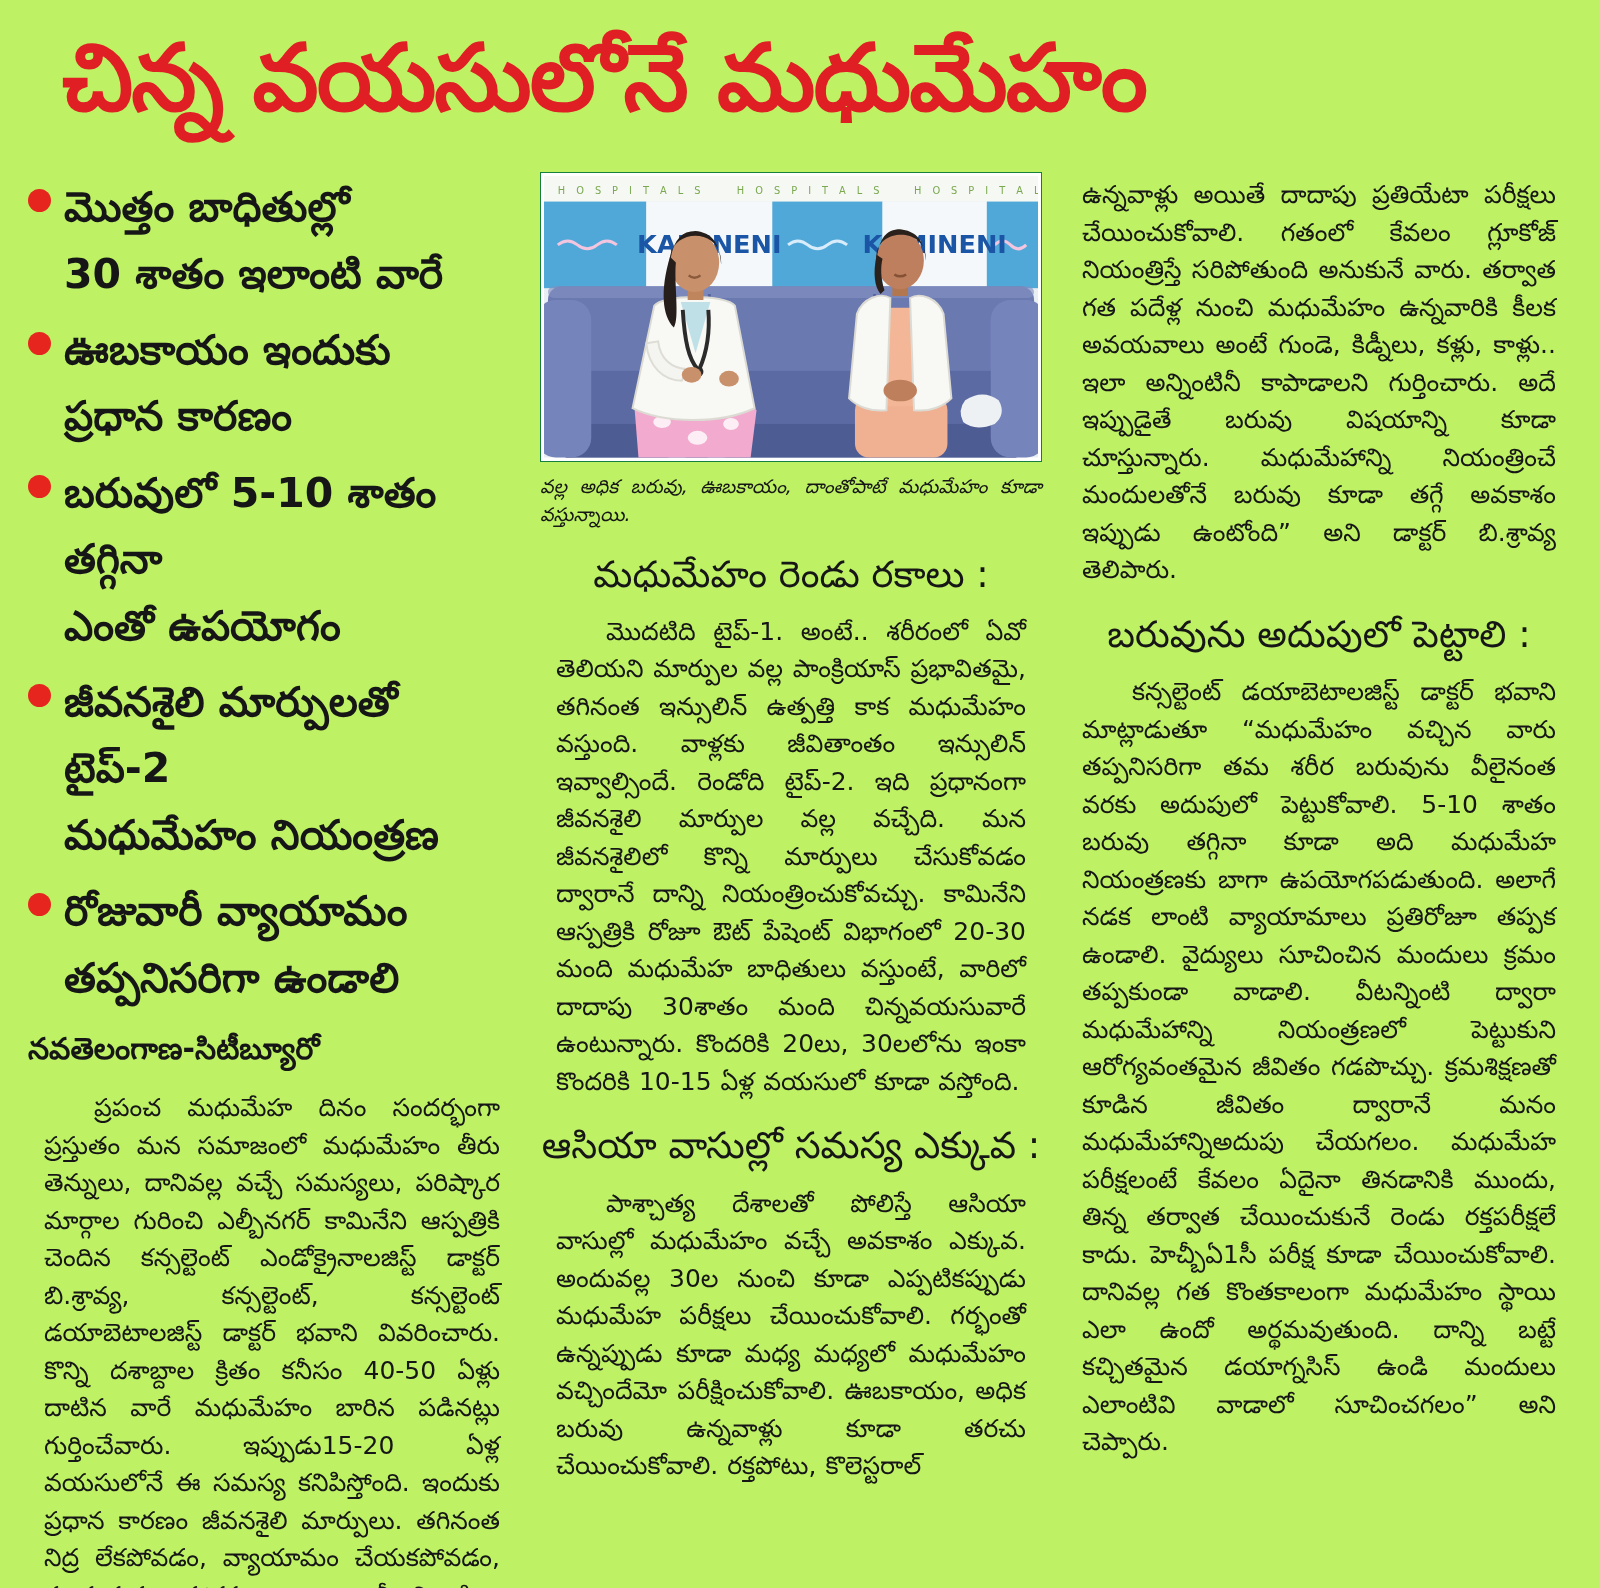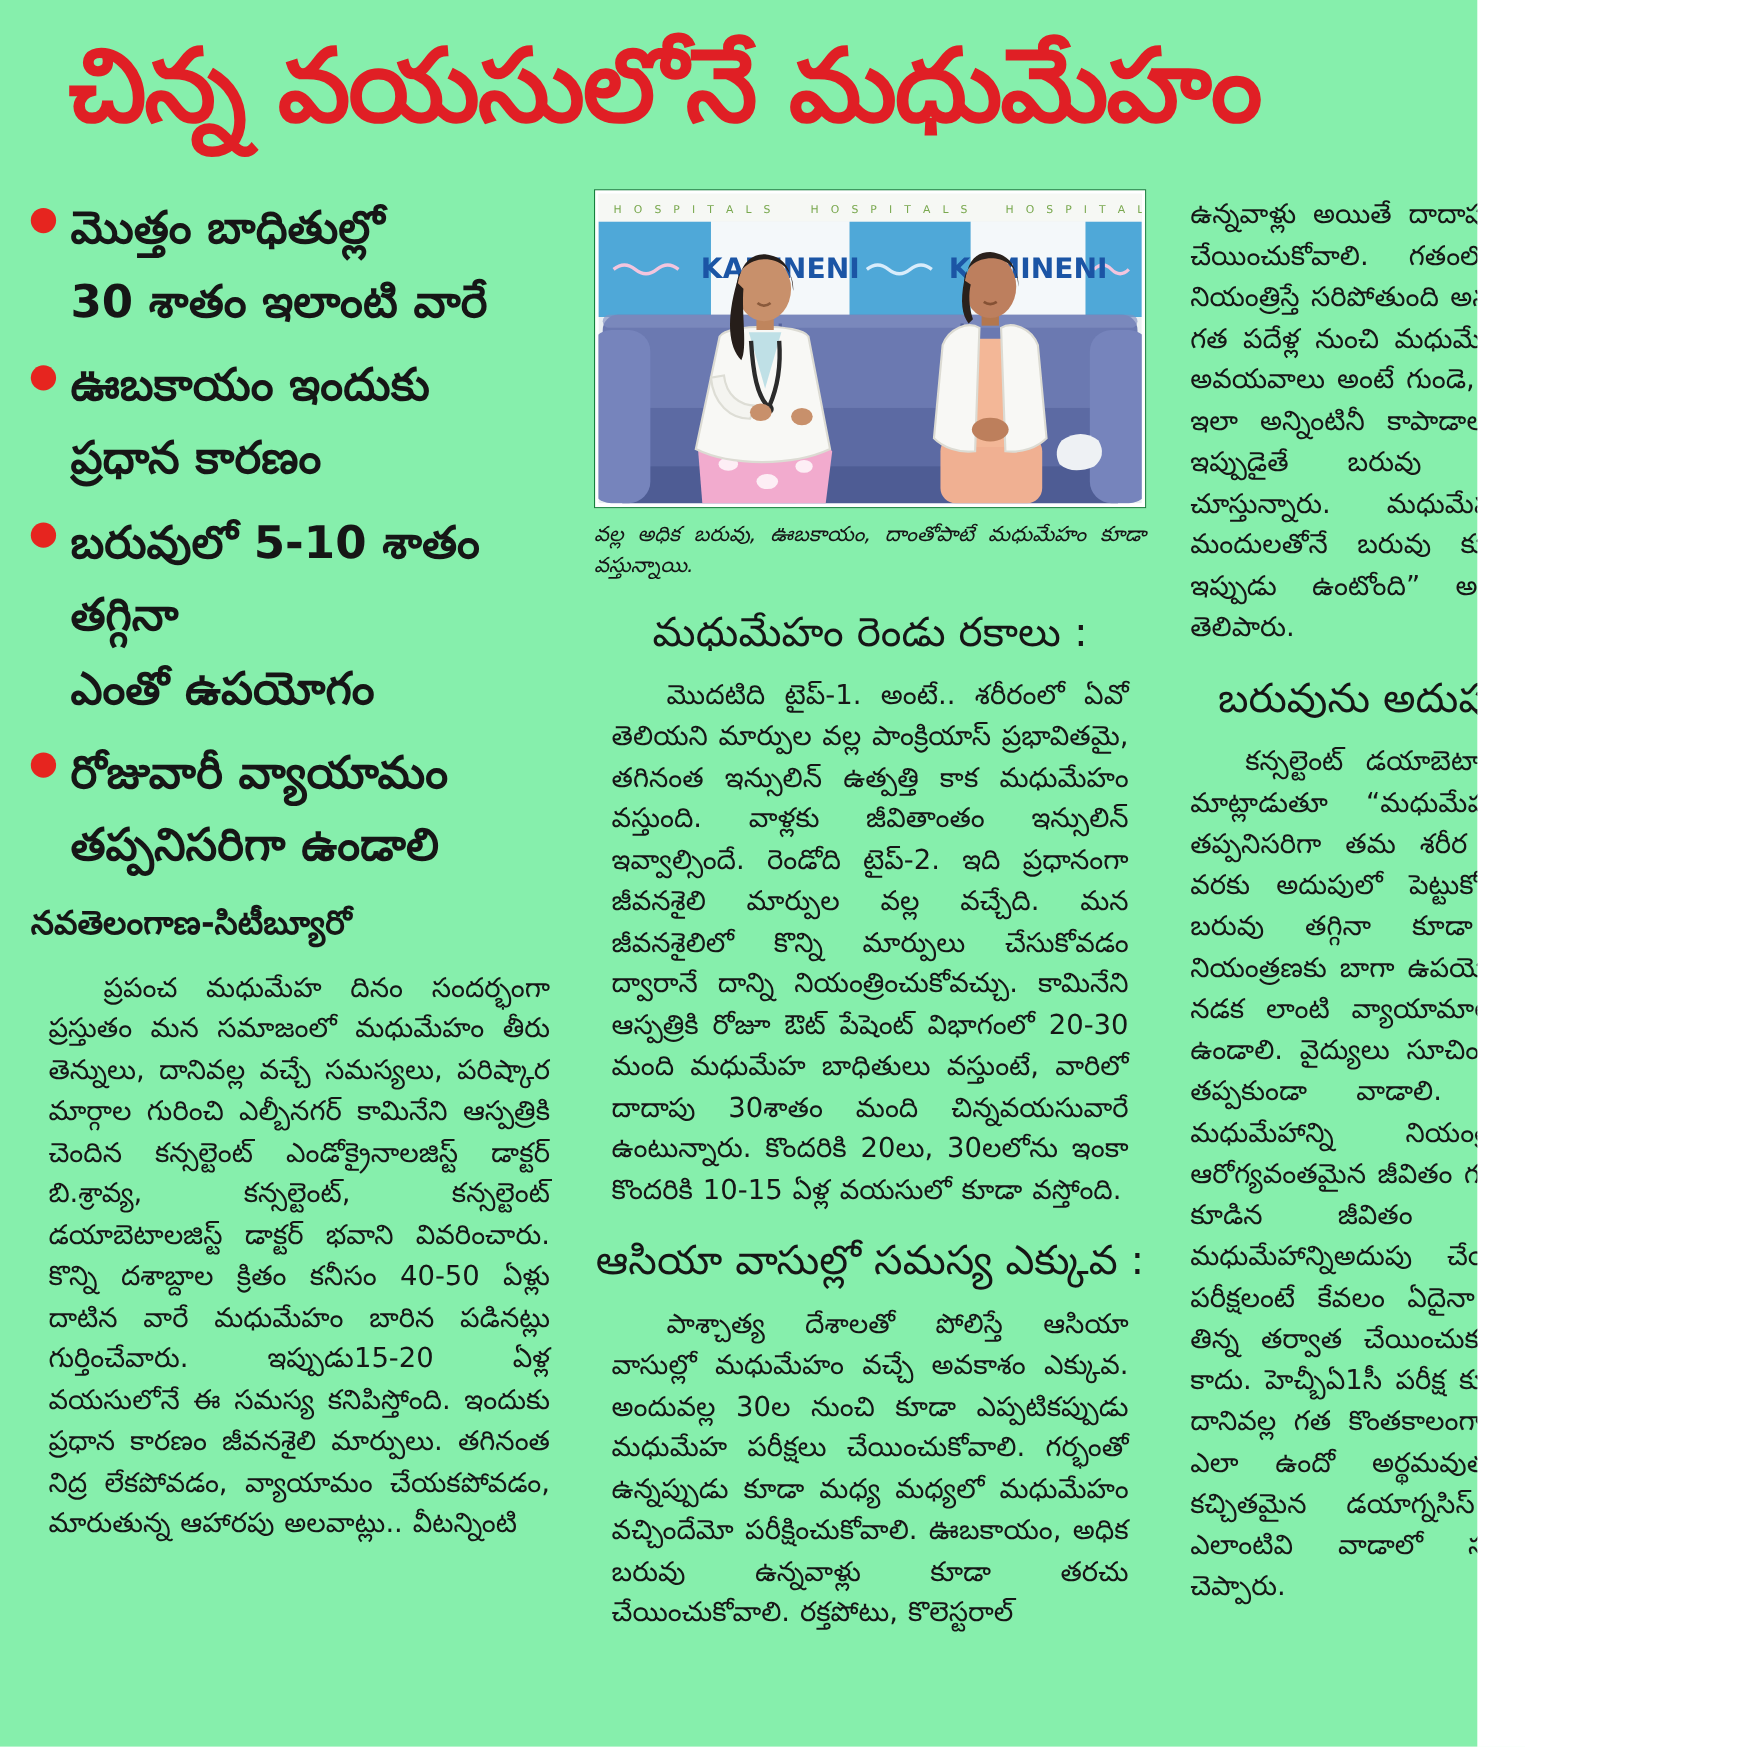--- a/index.html
+++ b/index.html
@@ -2,21 +2,21 @@
 <html style="--headline: #e01f25; --bullet: #e6251f; --text: #161616; --couch: #6b79b1; --couch_seat: #5c6aa3; --panel_blue: #4fa8d8; --brand_blue: #1b55a5;"><head>
 <meta charset="utf-8">
 <style>
   :root{
     --headline:#e01f25; --bullet:#e6251f; --text:#161616;
     --couch:#6b79b1; --couch_seat:#5c6aa3; --panel_blue:#4fa8d8; --brand_blue:#1b55a5;
   }
   *{box-sizing:border-box;}
   html,body{margin:0;padding:0;background:#ffffff;}
   .page{
-    width:1343px;height:1588px;overflow:hidden;background:#86efac;
+    width:1600px;height:1588px;overflow:hidden;background:#bef264;
     font-family:"DejaVu Sans","Liberation Sans",sans-serif;color:var(--text);
     padding:0 28px;position:relative;
   }
   .headline{
     margin:6px 0 10px 34px;color:var(--headline);
     font-size:93px;font-weight:700;line-height:1.55;letter-spacing:-2px;white-space:nowrap;
   }
   .columns{display:flex;gap:24px;align-items:flex-start;}
   .col{min-width:0;}
   .col-left{flex:0 0 488px;}
@@ -58,20 +58,25 @@
         </li>
         <li class="highlight">
           <span class="dot"></span>
           <span class="h-text">ఊబకాయం ఇందుకు
 ప్రధాన కారణం</span>
         </li>
         <li class="highlight">
           <span class="dot"></span>
           <span class="h-text">బరువులో 5-10 శాతం తగ్గినా
 ఎంతో ఉపయోగం</span>
+        </li>
+        <li class="highlight">
+          <span class="dot"></span>
+          <span class="h-text">జీవనశైలి మార్పులతో టైప్-2
+మధుమేహం నియంత్రణ</span>
         </li>
         <li class="highlight">
           <span class="dot"></span>
           <span class="h-text">రోజువారీ వ్యాయామం
 తప్పనిసరిగా ఉండాలి</span>
         </li>
       </ul>
       <div class="byline">నవతెలంగాణ-సిటీబ్యూరో</div>
       <p class="bodytext indent">ప్రపంచ మధుమేహ దినం సందర్భంగా ప్రస్తుతం మన సమాజంలో మధుమేహం తీరు తెన్నులు, దానివల్ల వచ్చే సమస్యలు, పరిష్కార మార్గాల గురించి ఎల్బీనగర్ కామినేని ఆస్పత్రికి చెందిన కన్సల్టెంట్ ఎండోక్రైనాలజిస్ట్ డాక్టర్ బి.శ్రావ్య, కన్సల్టెంట్, కన్సల్టెంట్ డయాబెటాలజిస్ట్ డాక్టర్ భవాని వివరించారు. కొన్ని దశాబ్దాల క్రితం కనీసం 40-50 ఏళ్లు దాటిన వారే మధుమేహం బారిన పడినట్లు గుర్తించేవారు. ఇప్పుడు15-20 ఏళ్ల వయసులోనే ఈ సమస్య కనిపిస్తోంది. ఇందుకు ప్రధాన కారణం జీవనశైలి మార్పులు. తగినంత నిద్ర లేకపోవడం, వ్యాయామం చేయకపోవడం, మారుతున్న ఆహారపు అలవాట్లు.. వీటన్నింటి</p>
     </div>

